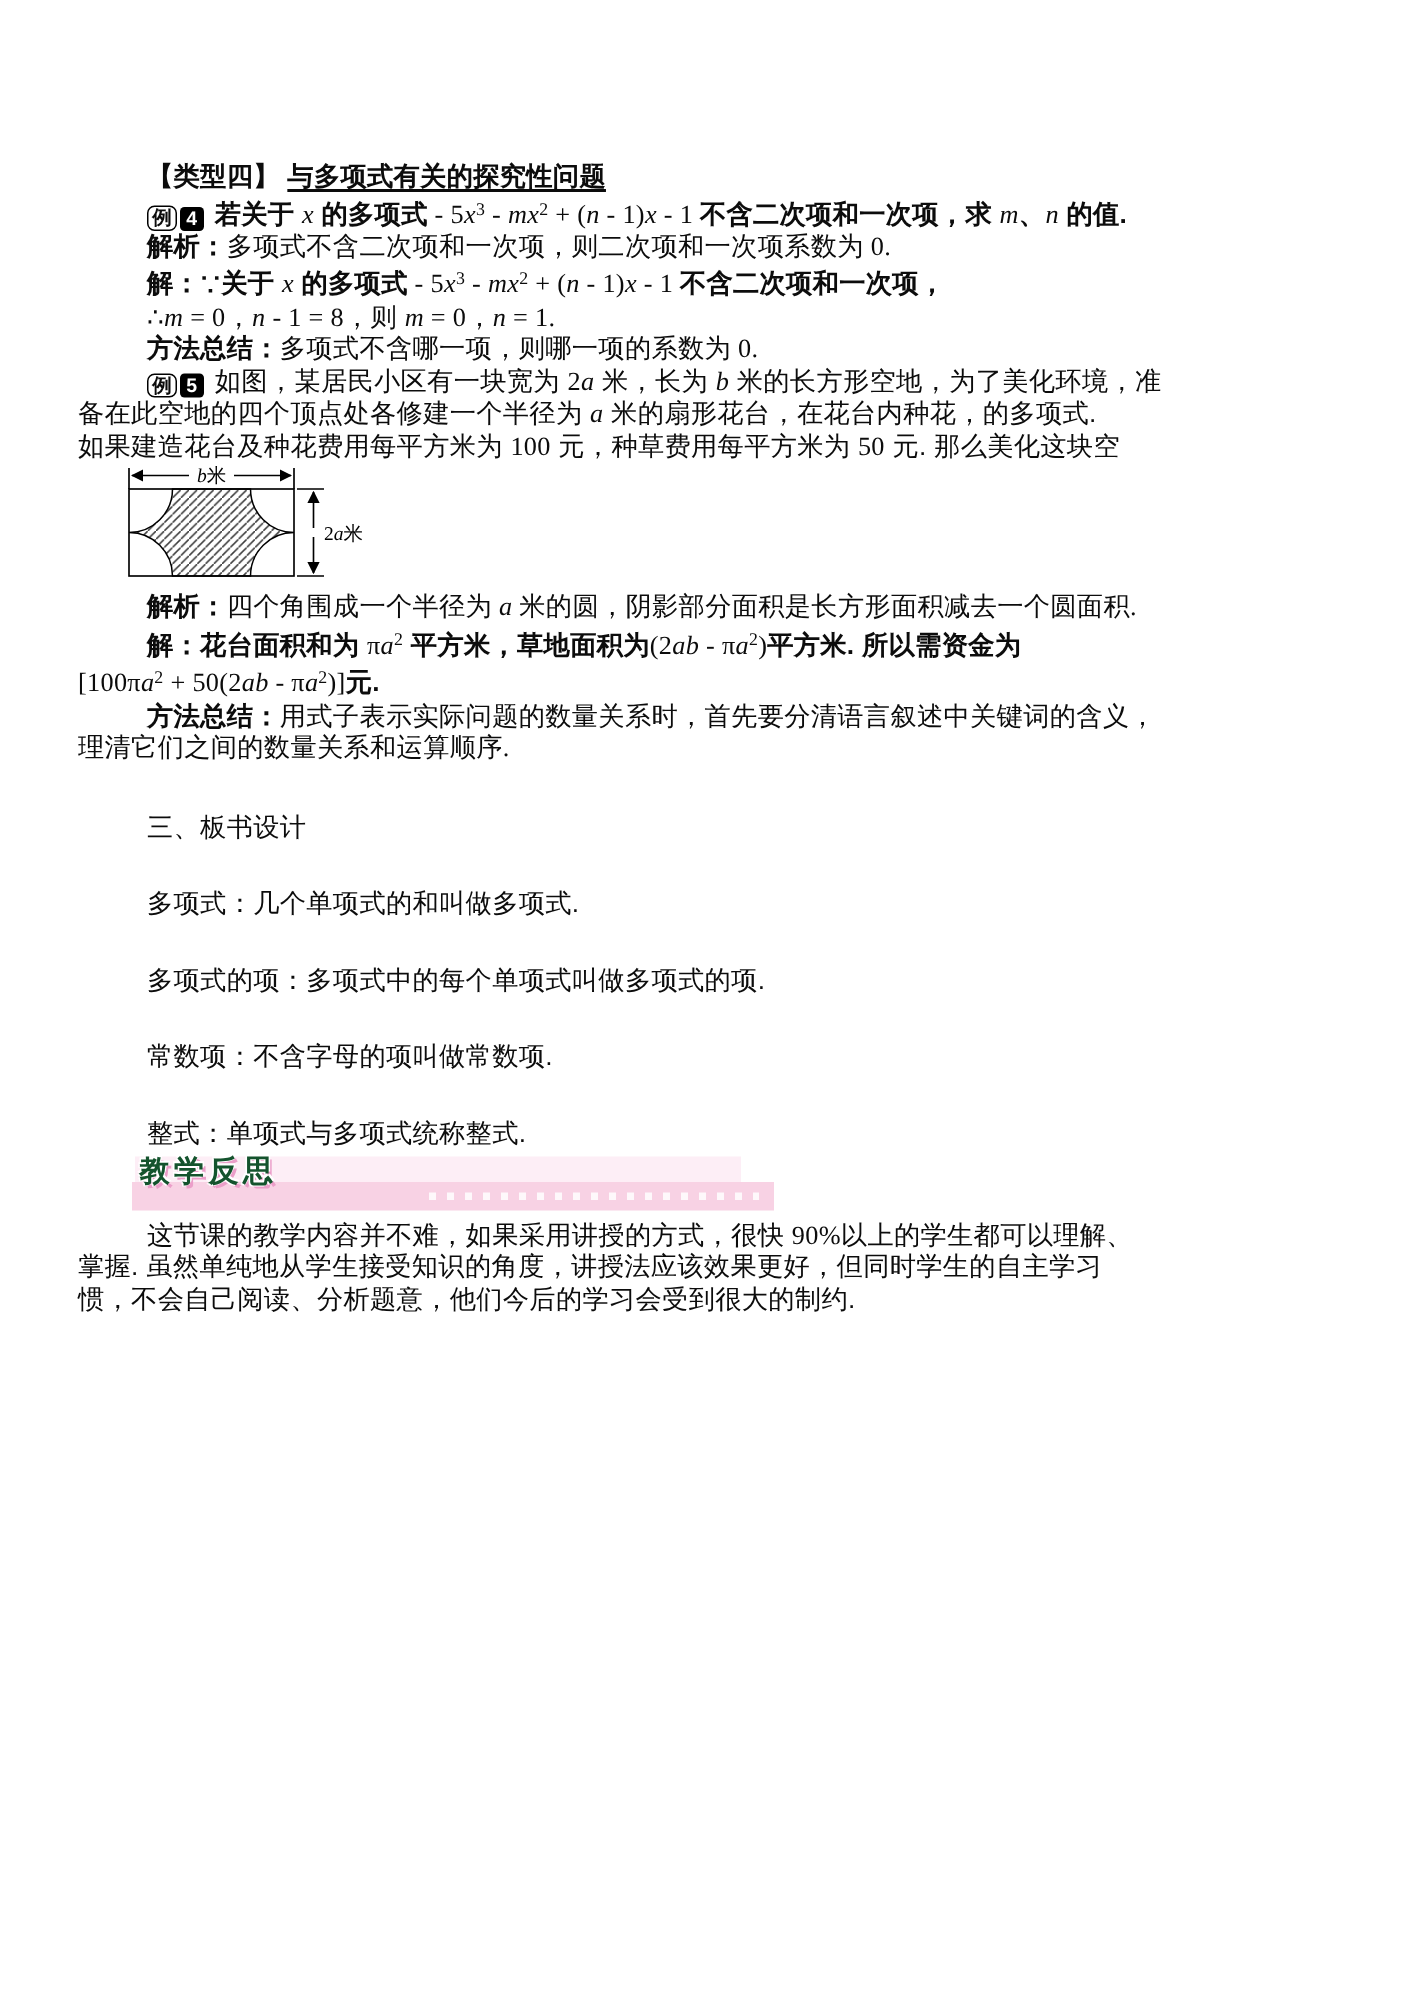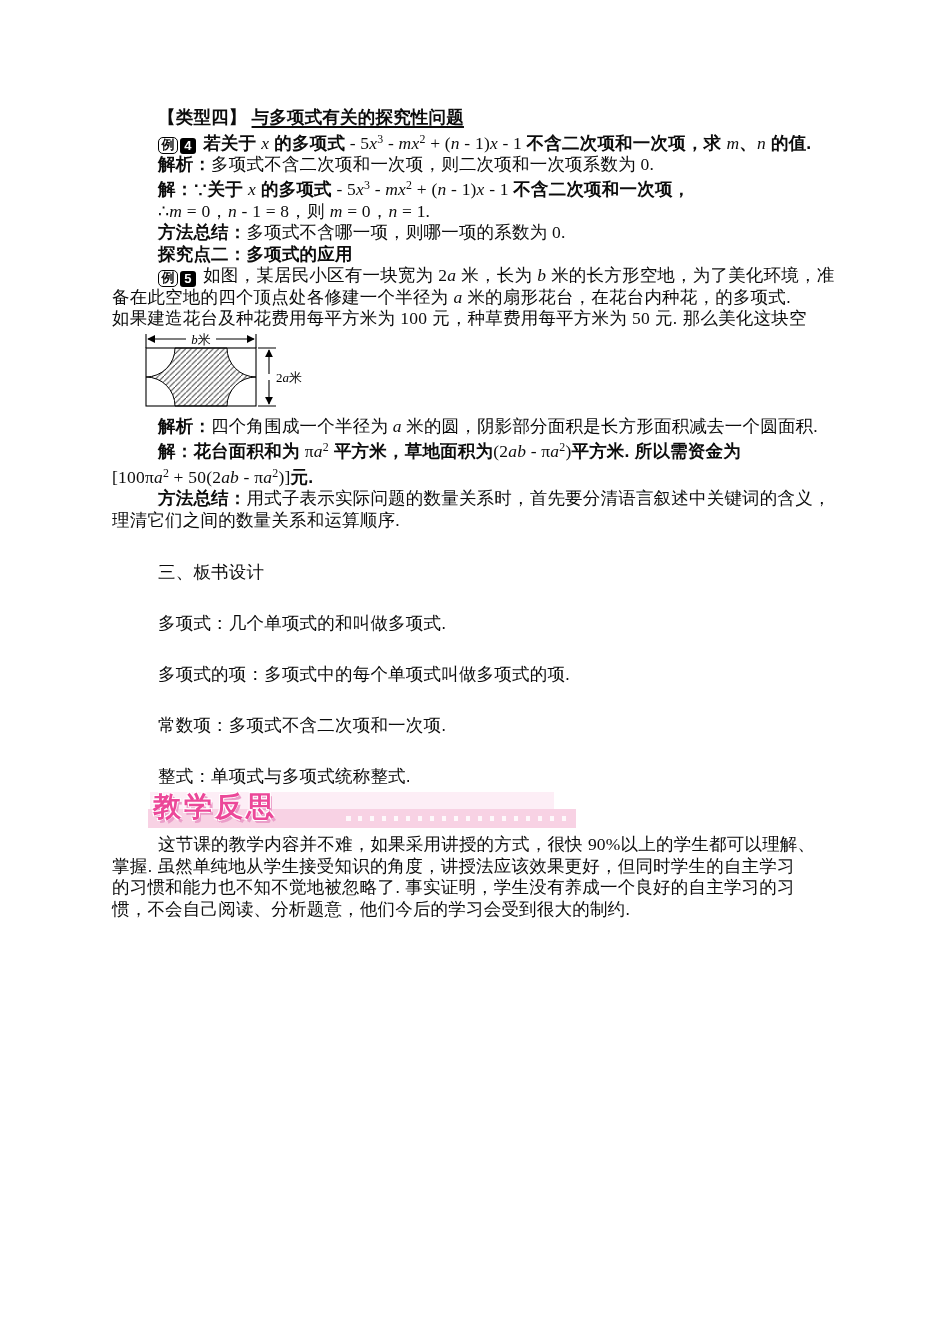--- a/index.html
+++ b/index.html
@@ -1,21 +1,21 @@
 <!DOCTYPE html>
 <html><head>
 <meta charset="utf-8">
 <style>
   html, body { margin: 0; padding: 0; background: #ffffff; }
   .page {
     position: relative;
     width: 950px; height: 1344px;
     background: #ffffff;
     box-sizing: border-box;
-    padding: 107px 110px 0 112px;
+    padding: 107px 110px 0 52px;
     font-family: "Liberation Sans", sans-serif;
     color: #0c0c0c;
     overflow: hidden;
   }
   .content { width: 720px; }
   .line {
     font-size: 17.5px;
     line-height: 21.5px;
     white-space: nowrap;
     letter-spacing: 0.2px;
@@ -57,41 +57,40 @@
   .banner { position: relative; height: 42px; margin: 3px 0 3px 36px; width: 428px; }
   .banner .halo { position: absolute; left: 2px; top: 3px; width: 404px; height: 18px; background: #fdeef6; }
   .banner .band { position: absolute; left: 0; top: 20px; width: 428px; height: 19px; background: #f8d2e4; }
   .banner .dots {
     position: absolute; left: 198px; top: 7px; right: 10px; height: 5px;
     background: repeating-linear-gradient(90deg, #ffffff 0 4.5px, rgba(255,255,255,0) 4.5px 12px);
     opacity: 0.85;
   }
   .banner .label {
     position: absolute; left: 5px; top: -1px;
-    font-size: 28px; font-weight: bold; letter-spacing: 3px;
-    color: #ec4899;
+    font-size: 20px; font-weight: bold; letter-spacing: 3px;
+    color: #14532d;
     text-shadow: -1px -1px 0 #ffffff, 1px -1px 0 #ffffff, -1px 1px 0 #ffffff,
                  2px 2.5px 0 #eb9ec9;
   }
 </style>
 </head>
 <body>
 
 <div class="page">
   <div class="content" id="lines">
       <div class="line indent"><span class="s-b">【类型四】 </span><span class="s-bu">与多项式有关的探究性问题</span></div>
       <div class="line indent"><span class="badge">
           <span class="bw">例</span>
           <span class="bn">4</span>
         </span><span class="s-b">若关于 </span><span class="s-m">x</span><span class="s-b"> 的多项式</span><span class="s-n"> - 5</span><span class="s-m">x</span><span class="s-ns">3</span><span class="s-n"> - </span><span class="s-m">mx</span><span class="s-ns">2</span><span class="s-n"> + (</span><span class="s-m">n</span><span class="s-n"> - 1)</span><span class="s-m">x</span><span class="s-n"> - 1 </span><span class="s-b">不含二次项和一次项，求 </span><span class="s-m">m</span><span class="s-b">、</span><span class="s-m">n</span><span class="s-b"> 的值.</span></div>
       <div class="line indent"><span class="s-b">解析：</span><span class="s-k">多项式不含二次项和一次项，则二次项和一次项系数为 </span><span class="s-n">0</span><span class="s-k">.</span></div>
       <div class="line indent"><span class="s-b">解：∵关于 </span><span class="s-m">x</span><span class="s-b"> 的多项式</span><span class="s-n"> - 5</span><span class="s-m">x</span><span class="s-ns">3</span><span class="s-n"> - </span><span class="s-m">mx</span><span class="s-ns">2</span><span class="s-n"> + (</span><span class="s-m">n</span><span class="s-n"> - 1)</span><span class="s-m">x</span><span class="s-n"> - 1 </span><span class="s-b">不含二次项和一次项，</span></div>
       <div class="line indent"><span class="s-n">∴</span><span class="s-m">m</span><span class="s-n"> = 0，</span><span class="s-m">n</span><span class="s-n"> - 1 = 8，</span><span class="s-r">则 </span><span class="s-m">m</span><span class="s-n"> = 0，</span><span class="s-m">n</span><span class="s-n"> = 1.</span></div>
       <div class="line indent"><span class="s-b">方法总结：</span><span class="s-k">多项式不含哪一项，则哪一项的系数为 </span><span class="s-n">0</span><span class="s-k">.</span></div>
-      <div class="line indent"><span class="s-b">探究点二：多项式的应用</span></div>
       <div class="line indent"><span class="badge">
           <span class="bw">例</span>
           <span class="bn">5</span>
         </span><span class="s-r">如图，某居民小区有一块宽为 </span><span class="s-n">2</span><span class="s-m">a</span><span class="s-r"> 米，长为 </span><span class="s-m">b</span><span class="s-r"> 米的长方形空地，为了美化环境，准</span></div>
       <div class="line"><span class="s-r">备在此空地的四个顶点处各修建一个半径为 </span><span class="s-m">a</span><span class="s-r"> 米的扇形花台，在花台内种花，的多项式.</span></div>
       <div class="line"><span class="s-r">如果建造花台及种花费用每平方米为 </span><span class="s-n">100</span><span class="s-r"> 元，种草费用每平方米为 </span><span class="s-n">50</span><span class="s-r"> 元. 那么美化这块空</span></div>
       <div class="figure-block">
     <svg width="176" height="80" viewBox="0 0 176 80">
       <defs>
         <pattern id="hatch" width="5.5" height="5.5" patternUnits="userSpaceOnUse">
@@ -118,28 +117,27 @@
     </svg>
   </div>
       <div class="line indent"><span class="s-b">解析：</span><span class="s-k">四个角围成一个半径为 </span><span class="s-m">a</span><span class="s-k"> 米的圆，阴影部分面积是长方形面积减去一个圆面积.</span></div>
       <div class="line indent"><span class="s-b">解：花台面积和为 </span><span class="s-n">π</span><span class="s-m">a</span><span class="s-ns">2</span><span class="s-b"> 平方米，草地面积为</span><span class="s-n">(2</span><span class="s-m">ab</span><span class="s-n"> - π</span><span class="s-m">a</span><span class="s-ns">2</span><span class="s-n">)</span><span class="s-b">平方米. 所以需资金为</span></div>
       <div class="line"><span class="s-n">[100π</span><span class="s-m">a</span><span class="s-ns">2</span><span class="s-n"> + 50(2</span><span class="s-m">ab</span><span class="s-n"> - π</span><span class="s-m">a</span><span class="s-ns">2</span><span class="s-n">)]</span><span class="s-b">元.</span></div>
       <div class="line indent"><span class="s-b">方法总结：</span><span class="s-k">用式子表示实际问题的数量关系时，首先要分清语言叙述中关键词的含义，</span></div>
       <div class="line"><span class="s-k">理清它们之间的数量关系和运算顺序.</span></div>
       <div class="line indent tight"><span class="s-r">三、板书设计</span></div>
       <div class="line indent tight"><span class="s-r">多项式：几个单项式的和叫做多项式.</span></div>
       <div class="line indent tight"><span class="s-r">多项式的项：多项式中的每个单项式叫做多项式的项.</span></div>
-      <div class="line indent tight"><span class="s-r">常数项：多项式不含二次项和一次项.</span></div>
+      <div class="line indent tight"><span class="s-r">常数项：不含字母的项叫做常数项.</span></div>
       <div class="line indent tight"><span class="s-r">整式：单项式与多项式统称整式.</span></div>
       <div class="banner">
     <div class="halo"></div>
     <div class="band">
       <div class="dots"></div>
     </div>
     <div class="label">教学反思</div>
   </div>
       <div class="line indent"><span class="s-r">这节课的教学内容并不难，如果采用讲授的方式，很快 </span><span class="s-n">90%</span><span class="s-r">以上的学生都可以理解、</span></div>
       <div class="line"><span class="s-r">掌握. 虽然单纯地从学生接受知识的角度，讲授法应该效果更好，但同时学生的自主学习</span></div>
-      <div class="line"><span class="s-r">的习惯和能力也不知不觉地被忽略了. 事实证明，学生没有养成一个良好的自主学习的习</span></div>
       <div class="line"><span class="s-r">惯，不会自己阅读、分析题意，他们今后的学习会受到很大的制约.</span></div>
     </div>
 
 </div>
 
 </body></html>

